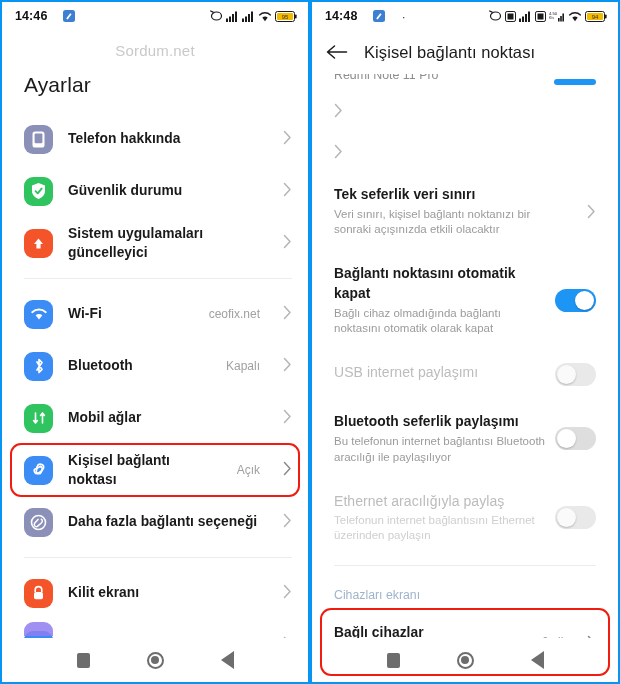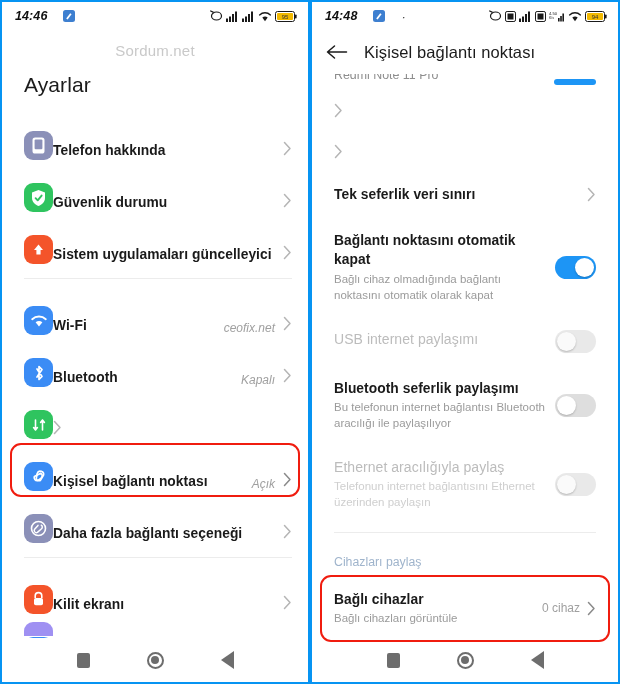--- a/index.html
+++ b/index.html
@@ -25,21 +25,21 @@
   .panel.right { border-left-width: 2px; }
 
   
   .statusbar {
     height: 28px;
     display: flex;
     align-items: center;
     justify-content: space-between;
     padding: 0 11px 0 13px;
   }
-  .sb-left { display: flex; align-items: center; gap: 16px; font-style: italic; }
+  .sb-left { display: flex; align-items: center; gap: 16px; }
   .sb-time { font-size: 12.5px; font-weight: 700; color: #101010; letter-spacing: .1px; }
   .sb-dot { font-size: 13px; color: #444; line-height: 1; }
   .sb-right { display: flex; align-items: center; gap: 3px; }
   .ic { display: inline-flex; align-items: center; justify-content: center; }
   .ic svg { display: block; }
 
   
   .watermark {
     text-align: center;
     font-size: 15px;
@@ -50,40 +50,40 @@
   .page-title {
     font-size: 21px;
     color: #1b1b1b;
     font-weight: 400;
     padding: 14px 0 16px 22px;
     letter-spacing: .1px;
   }
   .list { padding: 0; }
   .row {
     display: flex;
-    align-items: flex-end;
+    align-items: center;
     min-height: 52px;
     padding: 5px 16px 5px 22px;
+    gap: 15px;
     position: relative;
   }
   .row .app-ico { flex: 0 0 29px; }
   .row .txt { flex: 1 1 auto; min-width: 0; }
   .row .title {
     font-size: 13.8px;
     font-weight: 700;
     color: #1a1a1a;
     line-height: 1.32;
     letter-spacing: .05px;
   }
   .row .value {
     font-size: 12px;
     color: #a0a0a0;
     margin-right: 8px;
     white-space: nowrap;
-    font-style: italic;
   }
   .chev { flex: 0 0 auto; color: #b5b5b5; }
   .divider { height: 1px; background: #ececec; margin: 9px 16px 9px 22px; }
 
   .appicon {
     width: 29px; height: 29px;
     border-radius: 9px;
     display: flex; align-items: center; justify-content: center;
   }
 
@@ -362,20 +362,23 @@
 
       <div class="row">
         <span class="app-ico">
           <span class="appicon" style="background:#2fc45f">
             <svg width="16" height="16" viewBox="0 0 16 16">
               <path d="M4.5 3 V13 M4.5 13 L2.6 10.6 M4.5 13 L6.4 10.6" stroke="#fff" stroke-width="1.6" fill="none" stroke-linecap="round" stroke-linejoin="round"></path>
               <path d="M11.5 13 V3 M11.5 3 L9.6 5.4 M11.5 3 L13.4 5.4" stroke="#fff" stroke-width="1.6" fill="none" stroke-linecap="round" stroke-linejoin="round"></path>
             </svg>
           </span>
         </span>
+        <span class="txt">
+          <span class="title">Mobil ağlar</span>
+        </span>
         <span class="chev">
           <svg width="9" height="15" viewBox="0 0 9 15">
               <path d="M1.5 1.5 L7 7.5 L1.5 13.5" stroke="#b5b5b5" stroke-width="1.5" fill="none" stroke-linecap="round" stroke-linejoin="round"></path>
             </svg>
         </span>
       </div>
 
       <div class="row" style="position:relative;">
         <div class="hl hl-left" style="top:-1px;bottom:-1px;"></div>
         <span class="app-ico">
@@ -562,20 +565,21 @@
       <span class="rchev">
         <svg width="9" height="15" viewBox="0 0 9 15">
             <path d="M1.5 1.5 L7 7.5 L1.5 13.5" stroke="#b5b5b5" stroke-width="1.5" fill="none" stroke-linecap="round" stroke-linejoin="round"></path>
           </svg>
       </span>
     </div>
 
     <div class="r-row">
       <span class="rtxt">
         <span class="rtitle">Tek seferlik veri sınırı</span>
+        <span class="rsub" style="display:block">Veri sınırı, kişisel bağlantı noktanızı bir sonraki açışınızda etkili olacaktır</span>
       </span>
       <span class="rchev">
         <svg width="9" height="15" viewBox="0 0 9 15">
             <path d="M1.5 1.5 L7 7.5 L1.5 13.5" stroke="#b5b5b5" stroke-width="1.5" fill="none" stroke-linecap="round" stroke-linejoin="round"></path>
           </svg>
       </span>
     </div>
 
     <div class="r-row">
       <span class="rtxt">
@@ -611,21 +615,21 @@
         <span class="rtitle">Ethernet aracılığıyla paylaş</span>
         <span class="rsub" style="display:block">Telefonun internet bağlantısını Ethernet üzerinden paylaşın</span>
       </span>
       <span class="toggle pale">
           <span class="knob"></span>
         </span>
     </div>
 
     <div class="r-divider"></div>
 
-    <div class="section-label">Cihazları paylaş</div>
+    <div class="section-label">Cihazları ekranı</div>
 
     <div class="r-row" style="position:relative;">
       <div class="hl" style="left:8px;right:8px;top:-2px;bottom:-2px;"></div>
       <span class="rtxt">
         <span class="rtitle">Bağlı cihazlar</span>
         <span class="rsub" style="display:block">Bağlı cihazları görüntüle</span>
       </span>
       <span class="r-right">
         <span class="rval">0 cihaz</span>
         <span class="rchev">

